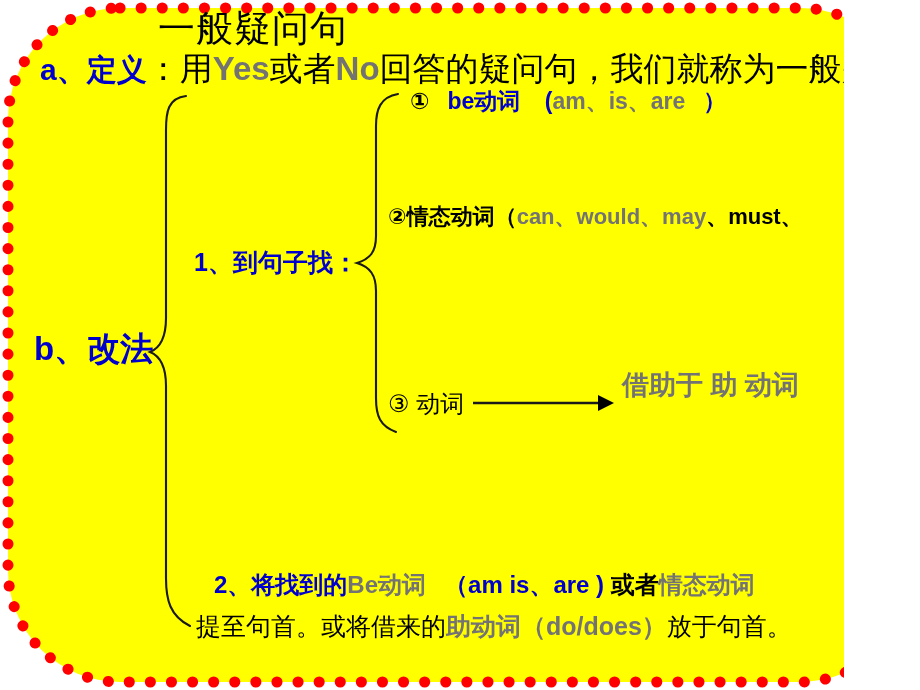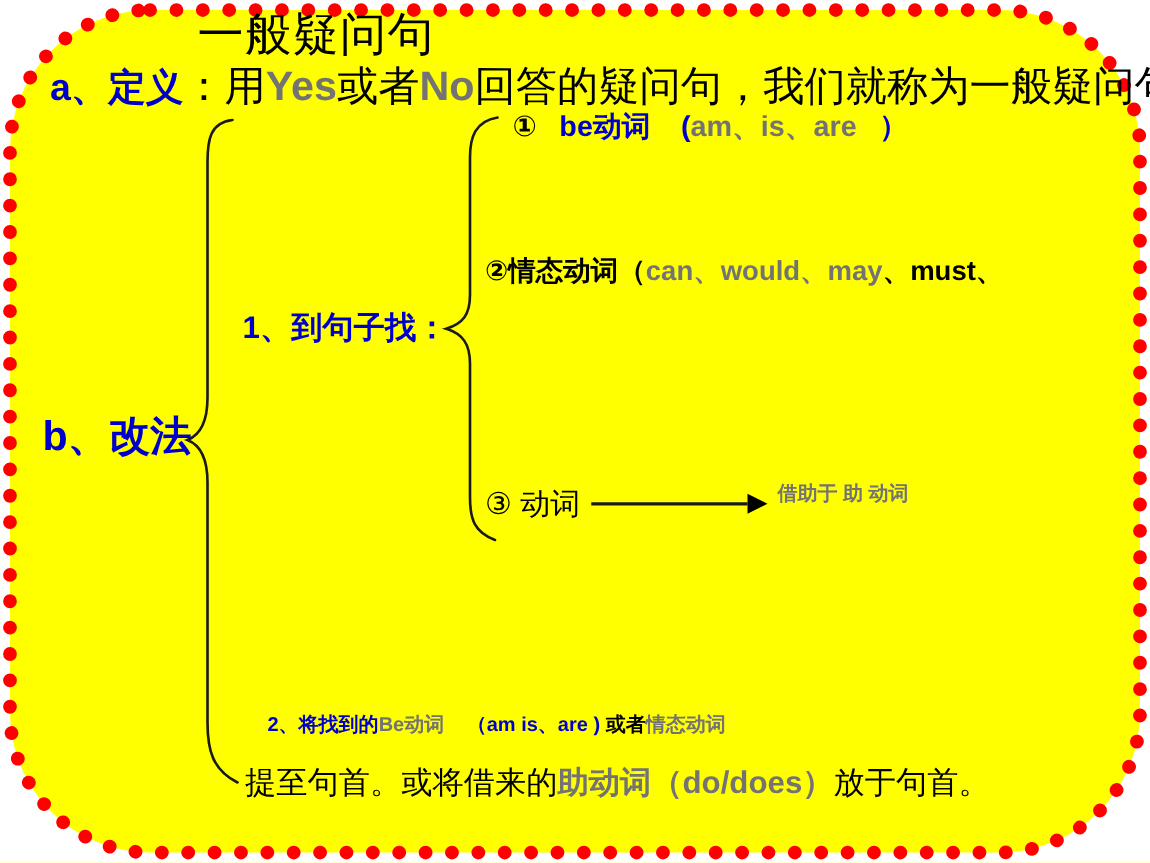--- a/index.html
+++ b/index.html
@@ -2,21 +2,21 @@
 <html><head>
 <meta charset="utf-8">
 <style>
   html, body {
     margin: 0;
     padding: 0;
     background: #ffffff;
   }
   #slide {
     position: relative;
-    width: 920px;
+    width: 844px;
     height: 690px;
     overflow: hidden;
     background: #ffffff;
     font-family: "Liberation Sans", sans-serif;
     text-align: right;
   }
   
   #panel {
     position: absolute;
     left: 8px;
@@ -65,25 +65,25 @@
   #bfa   { left: 16px;  top: 332px; font-size: 33px; font-weight: bold; }
   #step1 { left: 176px; top: 250px; font-size: 25px; font-weight: bold; }
 
   
   #item1 { left: 410px; top: 90px;  font-size: 23px; font-weight: bold; }
   #item2a{ left: 388px; top: 206px; font-size: 22px; font-weight: bold; }
   #item2b{ left: 514px; top: 248px; font-size: 23px; font-weight: bold; }
   #item3 { left: 388px; top: 392px; font-size: 24px; }
 
   
-  #aux1 { left: 622px; top: 372px; font-size: 16px; font-weight: bold; margin-top: 16px; }
+  #aux1 { left: 622px; top: 372px; font-size: 27px; font-weight: bold; }
   #aux2 { left: 612px; top: 400px; font-size: 22px; font-weight: bold; }
 
   
-  #step2a { left: 196px; top: 573px; font-size: 16px; font-weight: bold; }
+  #step2a { left: 196px; top: 573px; font-size: 24px; font-weight: bold; }
   #step2b { left: 196px; top: 614px; font-size: 25px; }
 
   svg.ink { position: absolute; left: 0; top: 0; overflow: visible; }
 </style>
 </head>
 <body>
 
 <div id="slide">
 
   <div id="panel"></div>

